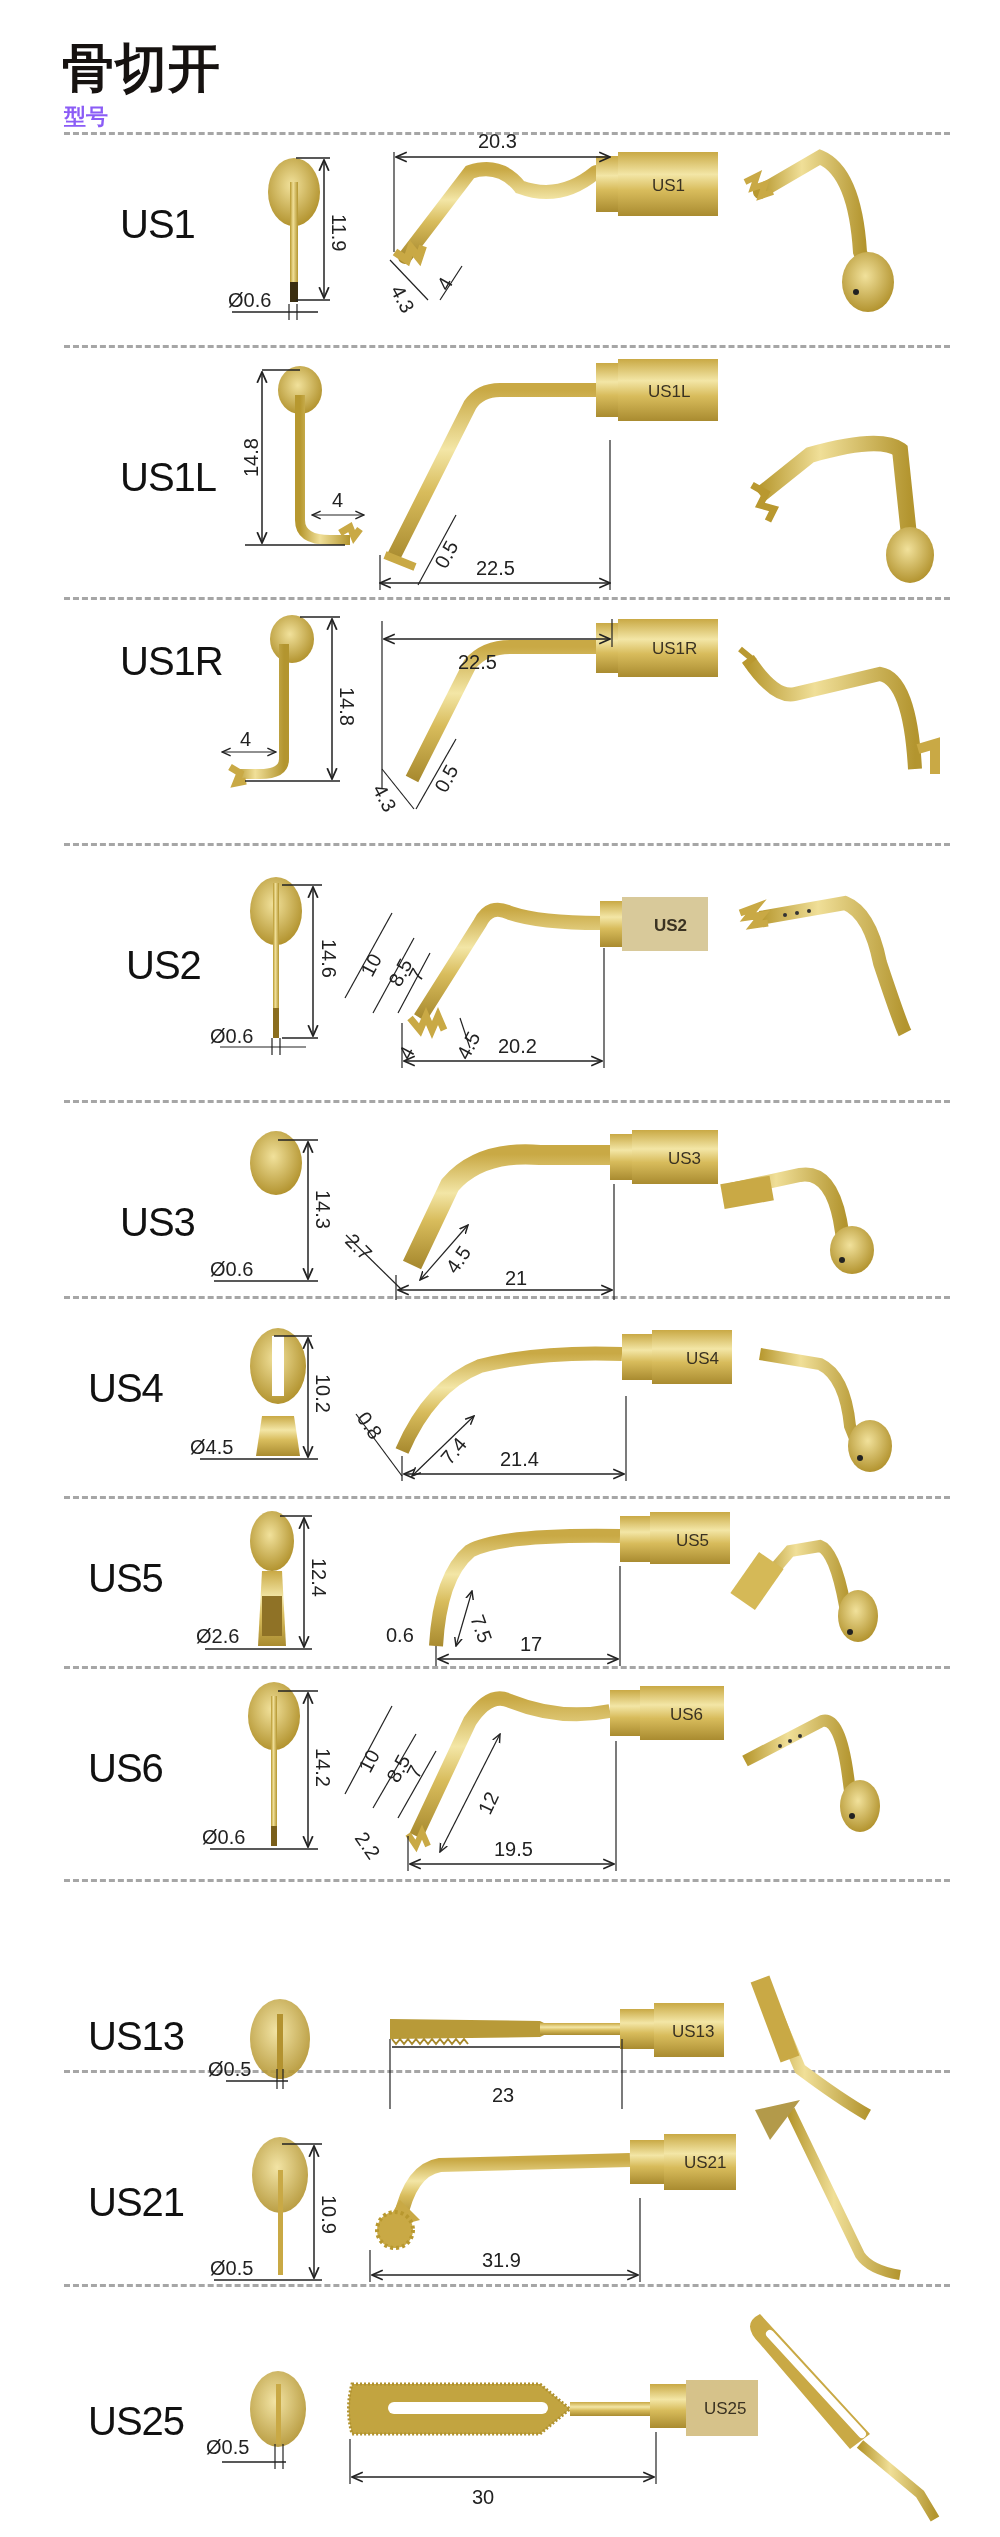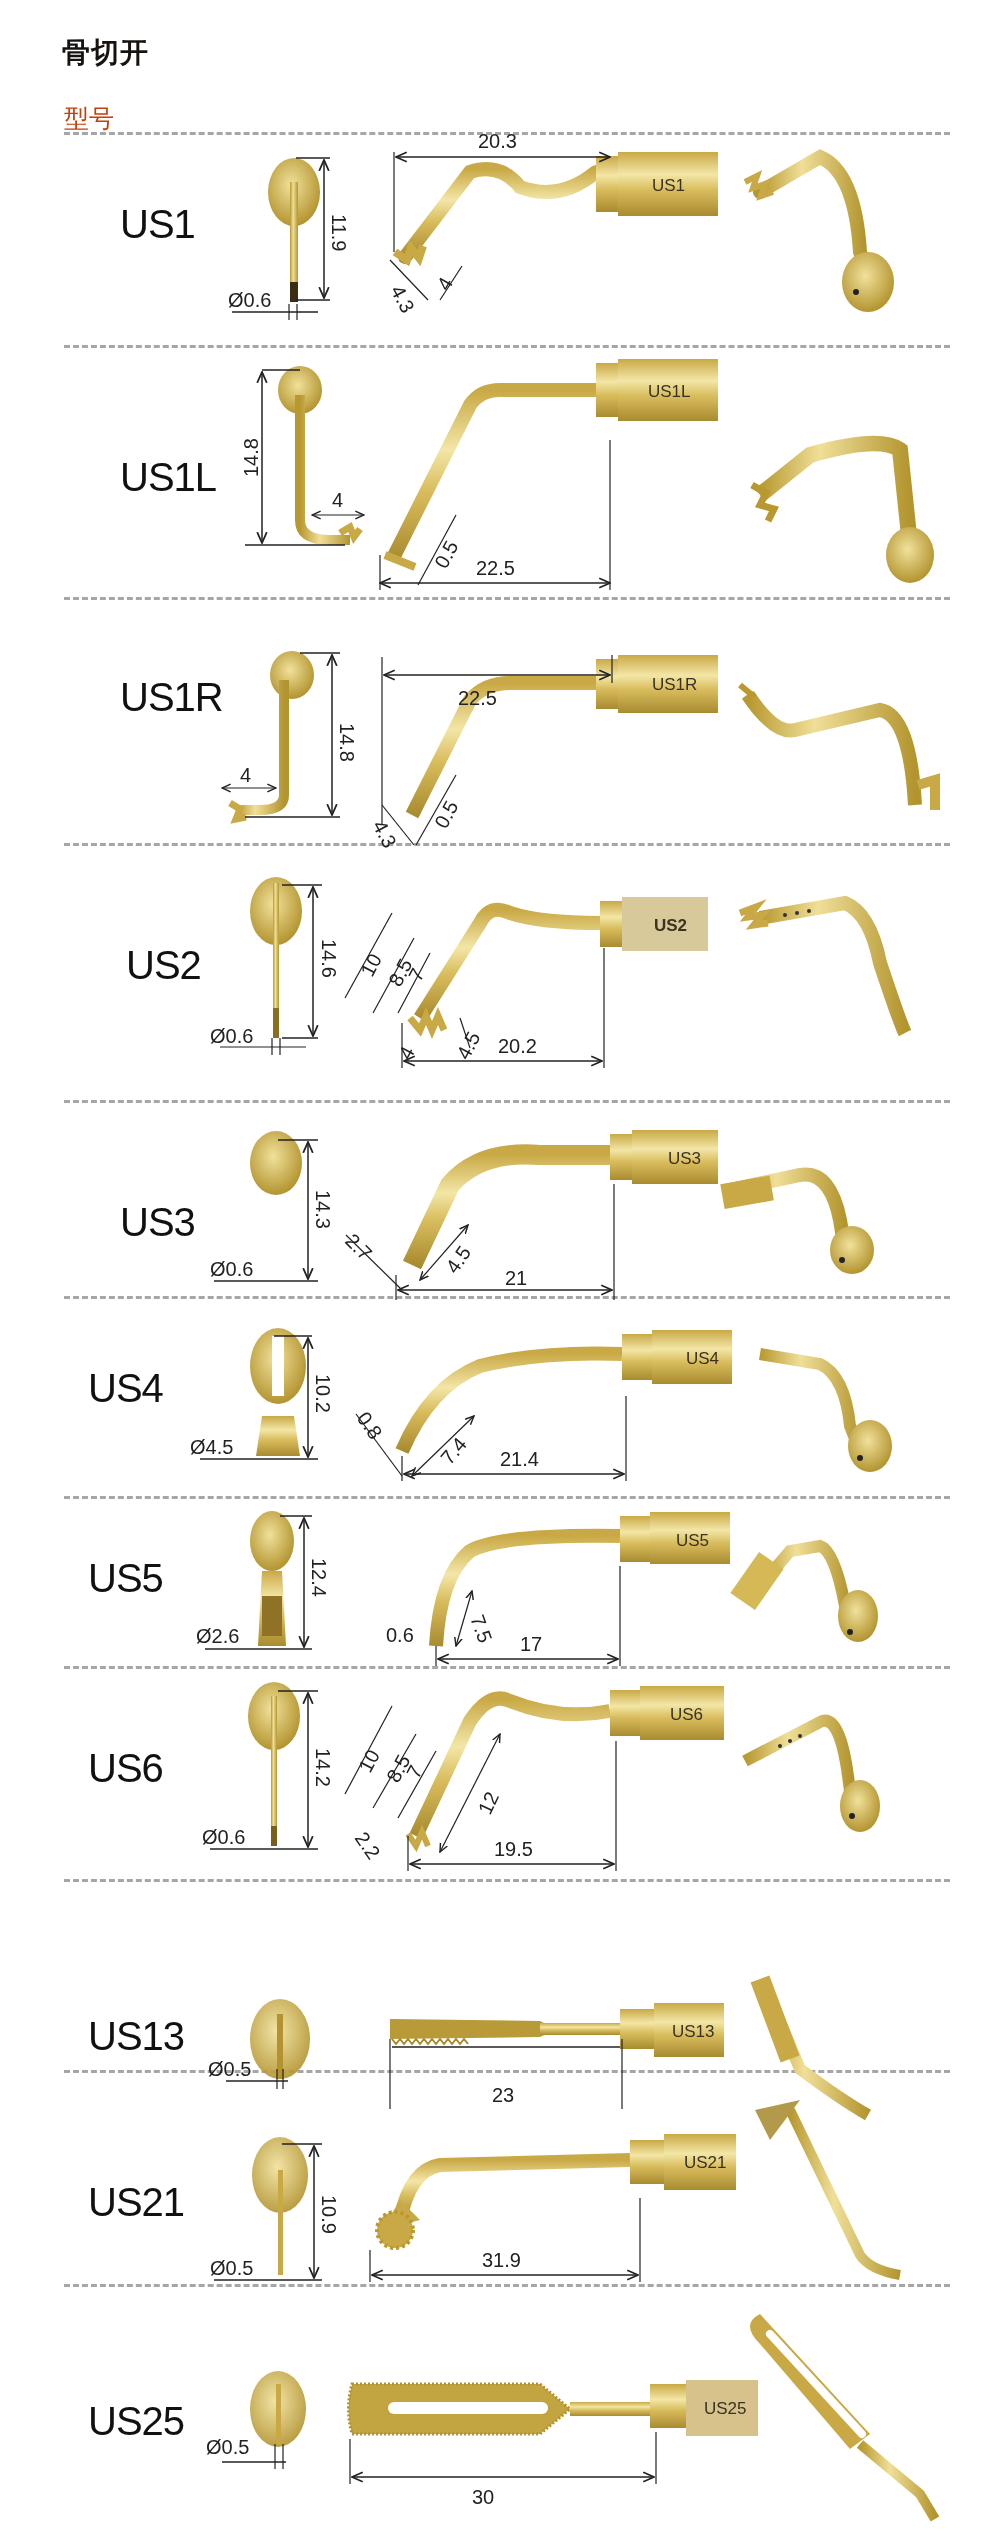--- a/index.html
+++ b/index.html
@@ -1,18 +1,18 @@
 <!DOCTYPE html>
 <html><head>
 <meta charset="utf-8">
 <style>
   * { box-sizing: border-box; margin: 0; padding: 0; }
   body { width: 1000px; height: 2537px; background: #ffffff; font-family: "Liberation Sans", "DejaVu Sans", sans-serif; color: #1a1a1a; position: relative; overflow: hidden; }
-  .title { position: absolute; left: 62px; top: 34px; font-size: 28px; font-weight: 900; letter-spacing: 1px; color: #161210; font-family: "DejaVu Sans", sans-serif; }
-  .subtitle { position: absolute; left: 64px; top: 102px; font-size: 25px; font-weight: normal; color: #c2410c; font-family: "DejaVu Sans", sans-serif; }
+  .title { position: absolute; left: 62px; top: 34px; font-size: 52px; font-weight: 900; letter-spacing: 1px; color: #161210; font-family: "DejaVu Sans", sans-serif; }
+  .subtitle { position: absolute; left: 64px; top: 102px; font-size: 22px; font-weight: bold; color: #8b5cf6; font-family: "DejaVu Sans", sans-serif; }
   .divider { position: absolute; left: 64px; width: 886px; height: 0; border-top: 3px dashed #a6a6a6; }
   .row { position: absolute; left: 0; width: 1000px; }
   .model { position: absolute; font-size: 40px; color: #111; font-family: "Liberation Sans", sans-serif; letter-spacing: -1px; }
   svg { position: absolute; left: 0; top: 0; overflow: visible; }
   .dim { font-family: "Liberation Sans", sans-serif; font-size: 20px; fill: #222; }
   .lbl { font-family: "Liberation Sans", sans-serif; font-size: 17px; fill: #3a3222; }
 </style>
 </head>
 <body>
 
@@ -114,21 +114,21 @@
     <line x1="418" y1="240" x2="456" y2="170" stroke="#222" stroke-width="1.2"></line>
     <text class="dim" transform="translate(446,225) rotate(-62)">0.5</text>
     <text class="dim" x="476" y="230">22.5</text>
 
     <path d="M760,150 L810,110 Q880,90 900,105 L910,200" stroke="url(#gh)" stroke-width="16" fill="none"></path>
     <path d="M752,140 l14,8 l-6,12 l14,4 l-6,12" stroke="#b9982f" stroke-width="7" fill="none"></path>
     <ellipse cx="910" cy="210" rx="24" ry="28" fill="url(#gr)"></ellipse>
   </svg>
 </div>
 
-<div class="row" style="top:605px;height:246px">
+<div class="row" style="top:569px;height:246px">
   <div class="model" style="left:120px;top:70px">US1R</div>
   <svg width="1000" height="246">
     <ellipse cx="292" cy="70" rx="22" ry="24" fill="url(#gr)"></ellipse>
     <path d="M284,75 L284,190 Q284,205 260,205 L236,205" stroke="url(#gh)" stroke-width="10" fill="none"></path>
     <path d="M230,198 l10,6 l-4,10 l10,-2" stroke="#c9a945" stroke-width="7" fill="none"></path>
     <line x1="300" y1="48" x2="340" y2="48" stroke="#222" stroke-width="1.5"></line>
     <line x1="245" y1="212" x2="340" y2="212" stroke="#222" stroke-width="1.5"></line>
     <line x1="332" y1="50" x2="332" y2="210" stroke="#222" stroke-width="1.5" marker-start="url(#ar)" marker-end="url(#ar)"></line>
     <text class="dim" transform="translate(340,118) rotate(90)">14.8</text>
     <line x1="222" y1="183" x2="276" y2="183" stroke="#222" stroke-width="1.2" marker-start="url(#ar)" marker-end="url(#ar)"></line>

